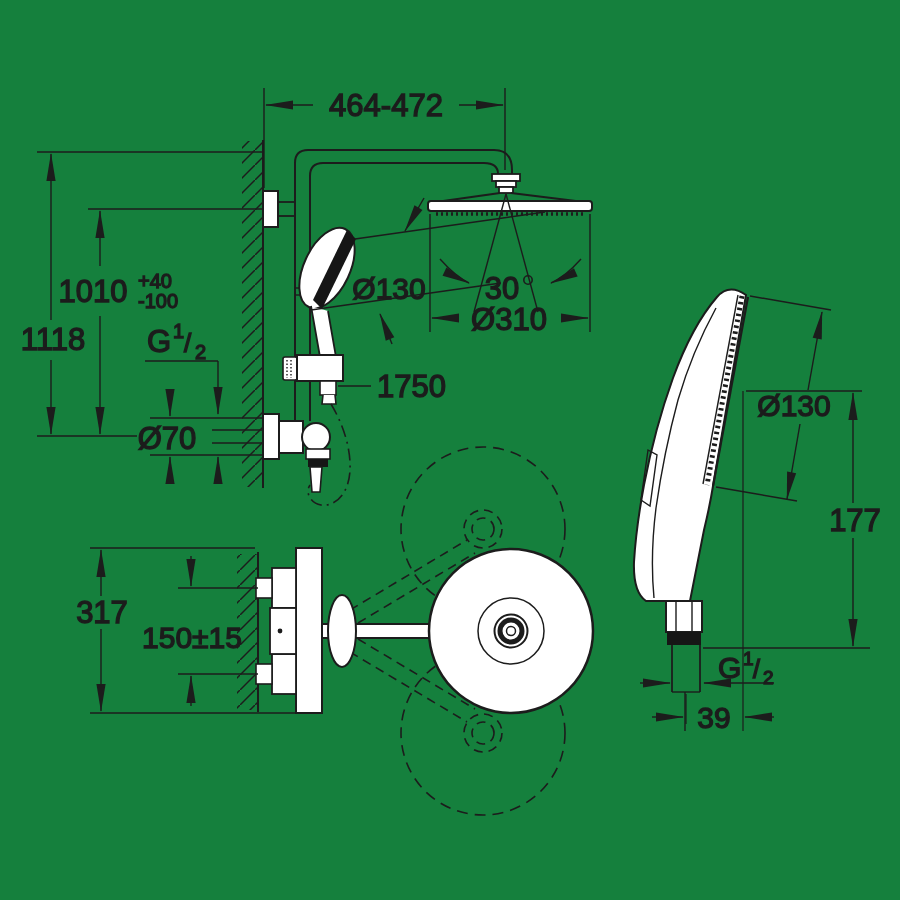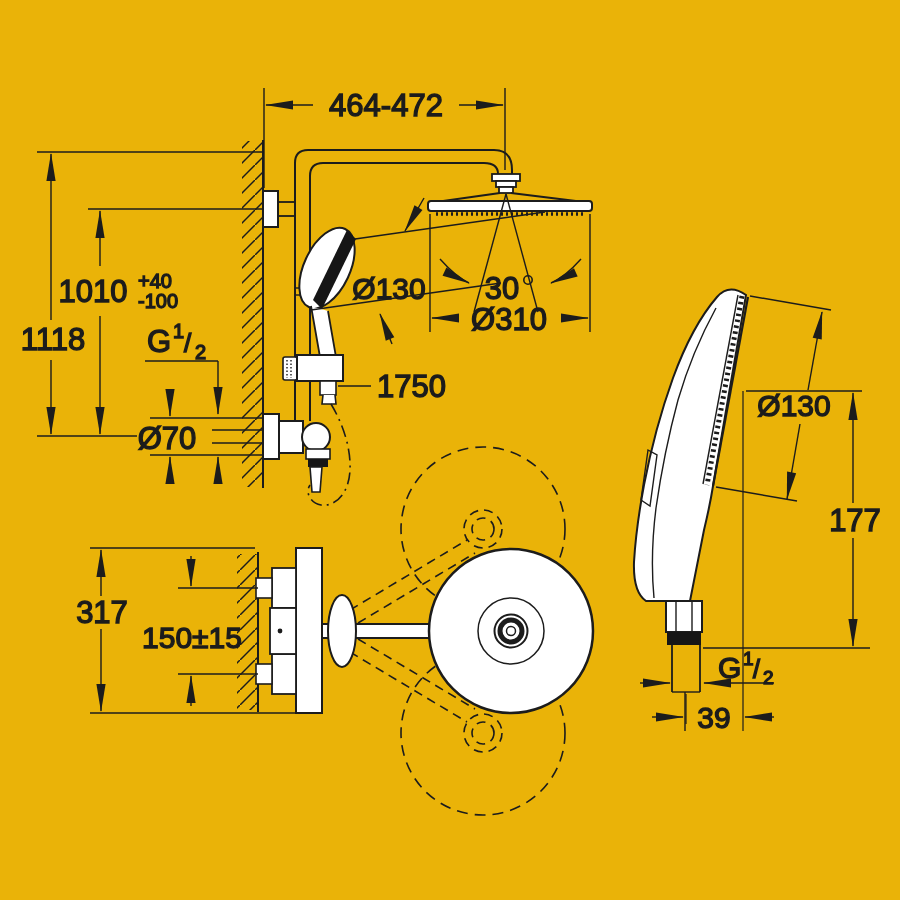--- a/index.html
+++ b/index.html
@@ -1,16 +1,16 @@
 <!DOCTYPE html>
 <html><head>
 <meta charset="utf-8">
 <style>
   html,body{margin:0;padding:0;background:#ffffff;}
-  .sheet{position:relative;width:900px;height:900px;background:#eab308;overflow:hidden;
+  .sheet{position:relative;width:900px;height:900px;background:#15803d;overflow:hidden;
          font-family:"Liberation Sans", sans-serif;}
   svg{display:block;}
   text{fill:#1c1c1c;}
   .dim-txt{font-size:31px;}
   .dim-txt-sm{font-size:20px;}
   .dim-txt-md{font-size:30px;}
   .thread-base{font-size:31px;}
   .thread-frac{font-size:20px;}
   .thread-slash{font-size:26px;}
   .thread-base-d{font-size:30px;}

